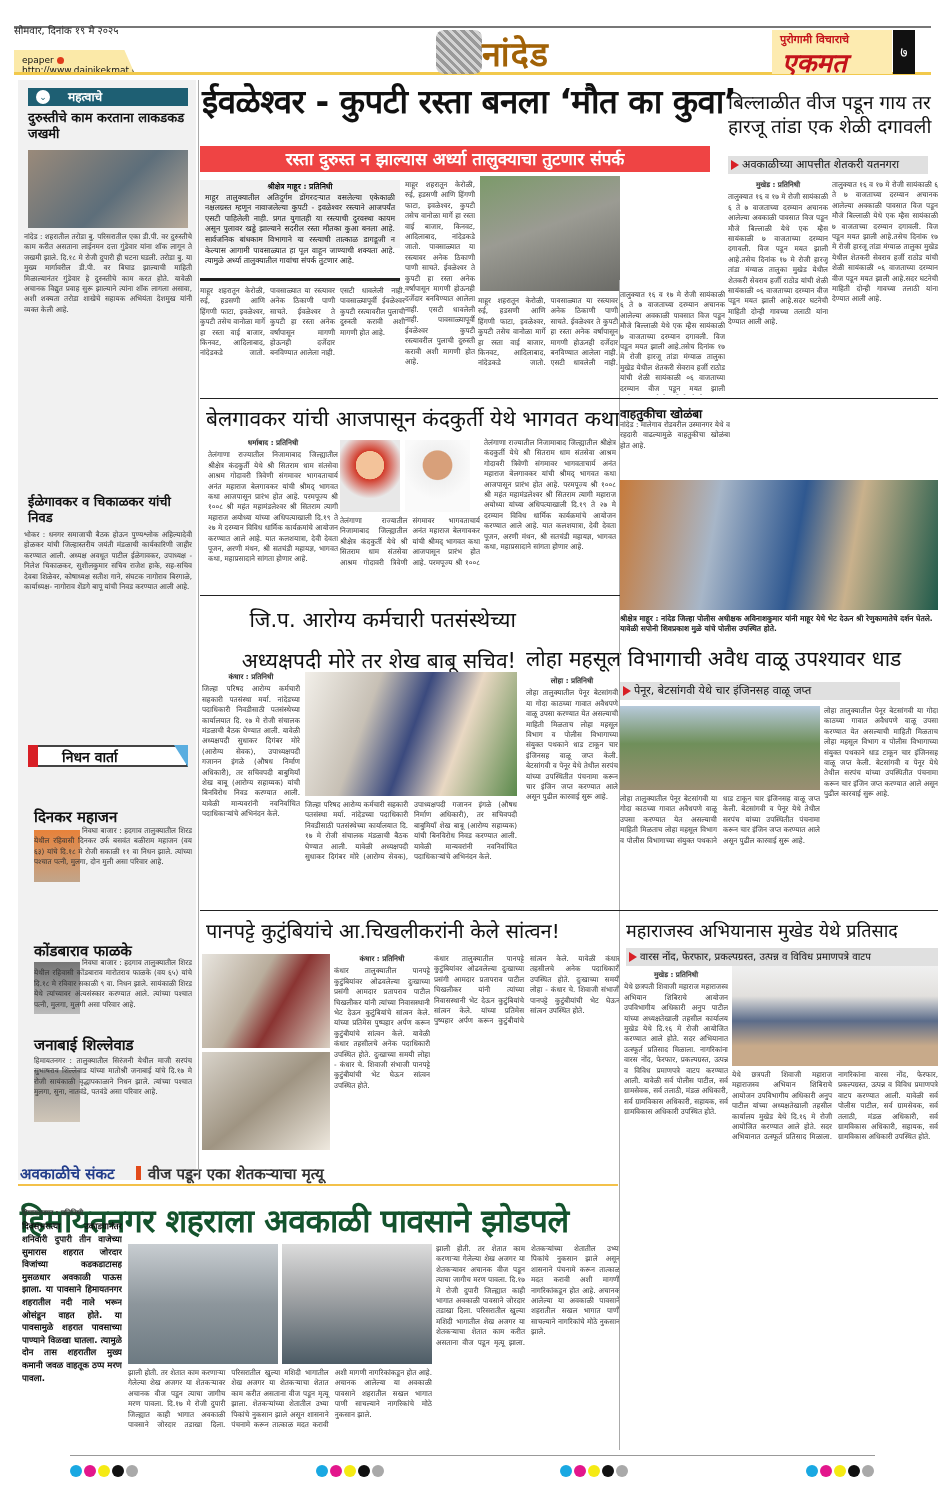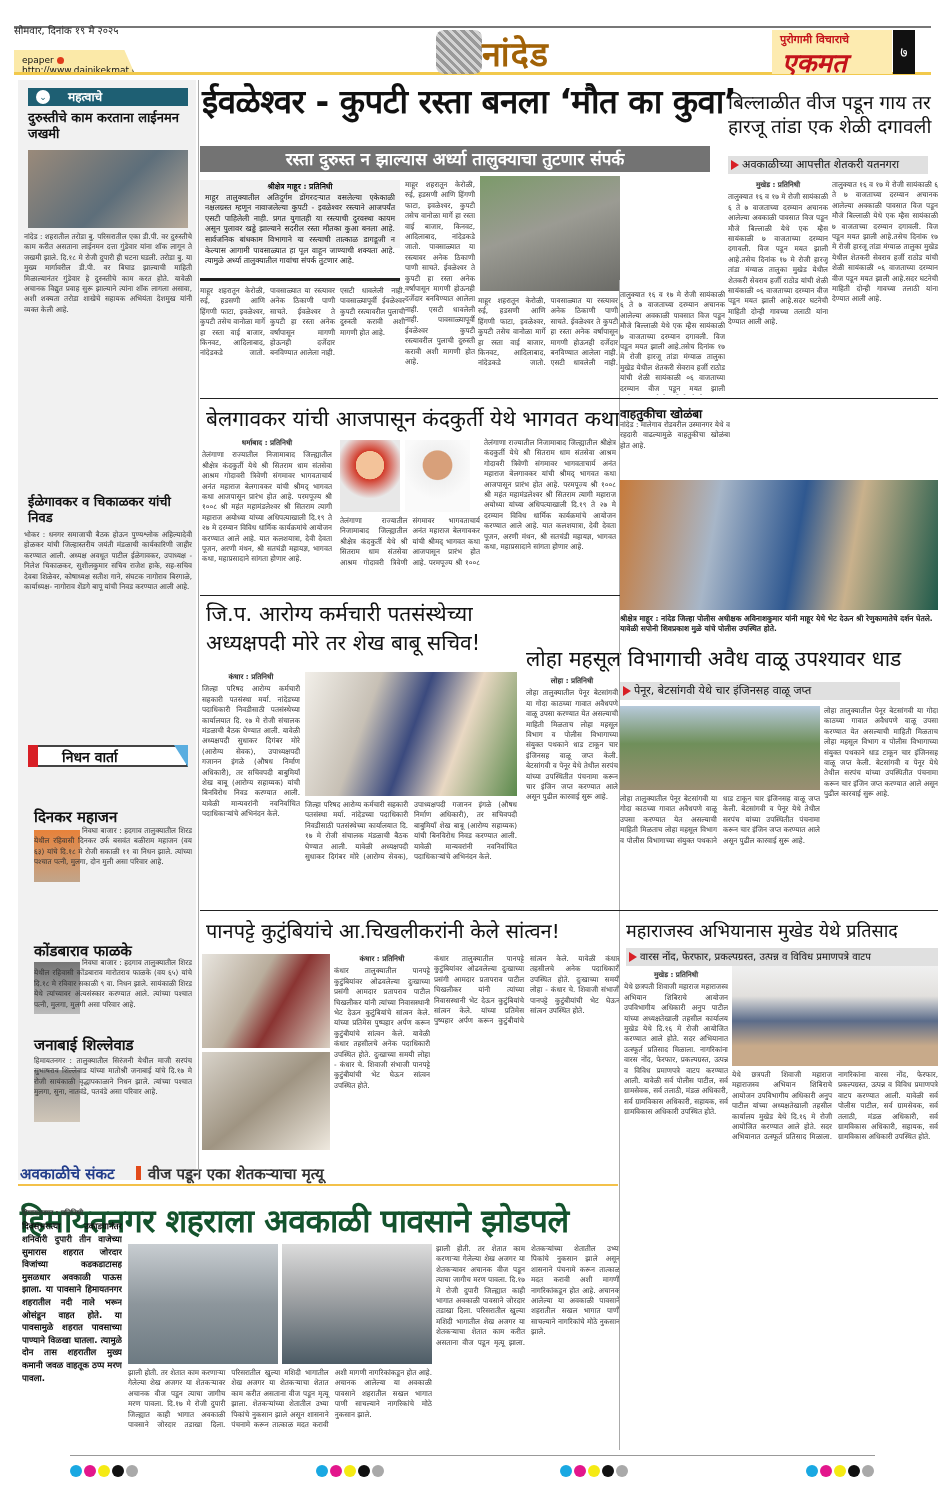--- a/index.html
+++ b/index.html
@@ -25,21 +25,21 @@
   .txt{font-size:7.2px;line-height:10.4px;color:#333;text-align:justify;overflow:hidden}
   .txt p{margin-bottom:2px}
   .obit-band{left:28px;top:745px;width:160px;height:22px;background:#fff;border:2px solid #444}
   .obit-band .red{position:absolute;left:-2px;top:-2px;width:10px;height:22px;background:#d81f26}
   .obit-band .blue{position:absolute;right:-2px;top:-2px;width:14px;height:22px;background:#5aaee0;clip-path:polygon(100% 0,0 0,100% 100%)}
   .obit-title{left:62px;top:747px;font-size:14px;font-weight:bold}
   .obit-name{font-size:15px;font-weight:bold}
   
   .h1{font-size:32px;font-weight:bold;line-height:36px;letter-spacing:-0.5px;white-space:nowrap}
   .h2{font-size:22px;font-weight:normal;line-height:26px;white-space:nowrap}
-  .band-blue{left:200px;top:146px;width:510px;height:26px;background:#737373;color:#fff;font-size:17px;font-weight:bold;line-height:26px;text-align:center;white-space:nowrap}
+  .band-blue{left:200px;top:146px;width:510px;height:26px;background:#ef4444;color:#fff;font-size:17px;font-weight:bold;line-height:26px;text-align:center;white-space:nowrap}
   .sub-grey{background:#e0e0e0;font-size:11px;height:18px;line-height:18px;padding-left:14px;position:absolute;white-space:nowrap}
   .sub-grey::before{content:"";position:absolute;left:3px;top:4px;border-left:8px solid #d81f26;border-top:5px solid transparent;border-bottom:5px solid transparent}
   .intro-box{left:200px;top:180px;width:200px;height:68px;background:#f1f1f1;font-size:7.6px;line-height:10.6px;padding:2px 5px;text-align:justify}
   .rule{background:#222}
   .grey-rule{background:#aaa}
   .caption{font-size:7.5px;line-height:10px;font-weight:bold;color:#222}
   .red-hl{left:20px;top:1198px;font-size:32px;font-weight:bold;color:#14532d;white-space:nowrap;letter-spacing:-0.5px}
   .cat-tag{left:20px;top:1163px;font-size:15px;font-weight:bold;color:#223d8b}
   .cat-bar{left:136px;top:1166px;width:5px;height:14px;background:#e24a1a}
   .cat-sub{left:148px;top:1163px;font-size:15px;font-weight:bold;color:#333}
@@ -60,21 +60,21 @@
 <div class="abs city-logo"></div>
 <div class="abs city-name">नांदेड</div>
 <div class="abs brand-box"></div>
 <div class="abs brand-tag">पुरोगामी विचाराचे</div>
 <div class="abs brand-name">एकमत</div>
 <div class="abs page-no">७</div>
 
 <div class="abs lcol"></div>
 <div class="abs imp-head">महत्वाचे</div>
 <div class="abs imp-ico">⌄</div>
-<div class="abs h-small" style="left:28px;top:110px;width:165px;">दुरुस्तीचे काम करताना लाईनमन जखमी</div>
+<div class="abs h-small" style="left:28px;top:110px;width:165px;">दुरुस्तीचे काम करताना लाकडकड जखमी</div>
 <div class="abs photo" style="left:28px;top:150px;width:160px;height:78px;"></div>
 <div class="abs txt" style="left:24px;top:232px;width:168px;height:258px;">नांदेड : शहरातील तरोडा बु. परिसरातील एका डी.पी. वर दुरुस्तीचे काम करीत असताना लाईनमन दत्ता गुंडेवार यांना शॉक लागून ते जखमी झाले. दि.१८ मे रोजी दुपारी ही घटना घडली. तरोडा बु. या मुख्य मार्गावरील डी.पी. वर बिघाड झाल्याची माहिती मिळाल्यानंतर गुंडेवार हे दुरुस्तीचे काम करत होते. यावेळी अचानक विद्युत प्रवाह सुरू झाल्याने त्यांना शॉक लागला असावा, अशी शक्यता तरोडा शाखेचे सहायक अभियंता देशमुख यांनी व्यक्त केली आहे.</div>
 <div class="abs h-small" style="left:28px;top:494px;width:165px;">ईळेगावकर व चिकाळकर यांची निवड</div>
 <div class="abs txt" style="left:24px;top:530px;width:168px;height:210px;">भोकर : धनगर समाजाची बैठक होऊन पुण्यश्लोक अहिल्यादेवी होळकर यांची जिल्हास्तरीय जयंती मंडळाची कार्यकारिणी जाहीर करण्यात आली. अध्यक्ष अवधूत पाटील ईळेगावकर, उपाध्यक्ष - निलेश चिकाळकर, सुशीलकुमार सचिव राजेश हाके, सह-सचिव देवबा शिळेवर, कोषाध्यक्ष सतीश गाने, संघटक नागोराव बिरगाळे, कार्याध्यक्ष- नागोराव शेंडगे बापू यांची निवड करण्यात आली आहे.</div>
 
 <div class="abs obit-band">
     <span class="red"></span>
     <span class="blue"></span>
   </div>
 <div class="abs obit-title">निधन वार्ता</div>
@@ -109,34 +109,34 @@
   <p style="text-align:center;font-weight:bold">मुखेड : प्रतिनिधी</p>
   <p>तालुक्यात १६ व १७ मे रोजी सायंकाळी ६ ते ७ वाजताच्या दरम्यान अचानक आलेल्या अवकाळी पावसात विज पडून मौजे बिल्लाळी येथे एक म्हैस सायंकाळी ७ वाजताच्या दरम्यान दगावली. विज पडून मयत झाली आहे.तसेच दिनांक १७ मे रोजी हारजू तांडा मंग्याळ तालुका मुखेड येथील शेतकरी सेवराव हर्जी राठोड यांची शेळी सायंकाळी ०६ वाजताच्या दरम्यान वीज पडून मयत झाली आहे.सदर घटनेची माहिती दोन्ही गावच्या तलाठी यांना देण्यात आली आहे.</p>
 </div>
 <div class="abs txt" style="left:832px;top:180px;width:106px;height:210px;">तालुक्यात १६ व १७ मे रोजी सायंकाळी ६ ते ७ वाजताच्या दरम्यान अचानक आलेल्या अवकाळी पावसात विज पडून मौजे बिल्लाळी येथे एक म्हैस सायंकाळी ७ वाजताच्या दरम्यान दगावली. विज पडून मयत झाली आहे.तसेच दिनांक १७ मे रोजी हारजू तांडा मंग्याळ तालुका मुखेड येथील शेतकरी सेवराव हर्जी राठोड यांची शेळी सायंकाळी ०६ वाजताच्या दरम्यान वीज पडून मयत झाली आहे.सदर घटनेची माहिती दोन्ही गावच्या तलाठी यांना देण्यात आली आहे.</div>
 <div class="abs txt" style="left:620px;top:290px;width:105px;height:105px;">तालुक्यात १६ व १७ मे रोजी सायंकाळी ६ ते ७ वाजताच्या दरम्यान अचानक आलेल्या अवकाळी पावसात विज पडून मौजे बिल्लाळी येथे एक म्हैस सायंकाळी ७ वाजताच्या दरम्यान दगावली. विज पडून मयत झाली आहे.तसेच दिनांक १७ मे रोजी हारजू तांडा मंग्याळ तालुका मुखेड येथील शेतकरी सेवराव हर्जी राठोड यांची शेळी सायंकाळी ०६ वाजताच्या दरम्यान वीज पडून मयत झाली आहे.सदर घटनेची माहिती दोन्ही गावच्या तलाठी यांना देण्यात आली आहे.</div>
 
 <div class="abs" style="left:620px;top:405px;font-size:12px;font-weight:bold;">वाहतुकीचा खोळंबा</div>
 <div class="abs txt" style="left:620px;top:420px;width:110px;height:52px;">नांदेड : मालेगाव रोडवरील उस्मानगर येथे व रहदारी वाढल्यामुळे वाहतुकीचा खोळंबा होत आहे.</div>
 
 <div class="abs h2" style="left:206px;top:406px;font-size:21px;">बेलगावकर यांची आजपासून कंदकुर्ती येथे भागवत कथा</div>
-<div class="abs txt" style="left:202px;top:438px;width:130px;height:132px;">
+<div class="abs txt" style="left:208px;top:438px;width:130px;height:132px;">
   <p style="text-align:center;font-weight:bold">धर्माबाद : प्रतिनिधी</p>
   <p>तेलंगाणा राज्यातील निजामाबाद जिल्ह्यातील श्रीक्षेत्र कंदकुर्ती येथे श्री सितराम धाम संतसेवा आश्रम गोदावरी त्रिवेणी संगमावर भागवताचार्य अनंत महाराज बेलगावकर यांची श्रीमद् भागवत कथा आजपासून प्रारंभ होत आहे. परमपूज्य श्री १००८ श्री महंत महामंडलेश्वर श्री सितराम त्यागी महाराज अयोध्या यांच्या अधिपत्याखाली दि.१९ ते २७ मे दरम्यान विविध धार्मिक कार्यक्रमांचे आयोजन करण्यात आले आहे. यात कलशयात्रा, देवी देवता पूजन, अरणी मंथन, श्री सतचंडी महायज्ञ, भागवत कथा, महाप्रसादाने सांगता होणार आहे.</p>
 </div>
 <div class="abs photo" style="left:340px;top:440px;width:60px;height:72px;background:radial-gradient(circle at 50% 35%,#f3c39a 25%,#d23b2a 26%,#e8e8e8 60%);"></div>
 <div class="abs photo" style="left:405px;top:440px;width:65px;height:72px;background:radial-gradient(circle at 50% 35%,#d8a07a 25%,#f0f0f0 27%,#fafafa 60%);"></div>
 <div class="abs txt" style="left:340px;top:516px;width:140px;height:54px;column-count:2;column-gap:5px;">तेलंगाणा राज्यातील निजामाबाद जिल्ह्यातील श्रीक्षेत्र कंदकुर्ती येथे श्री सितराम धाम संतसेवा आश्रम गोदावरी त्रिवेणी संगमावर भागवताचार्य अनंत महाराज बेलगावकर यांची श्रीमद् भागवत कथा आजपासून प्रारंभ होत आहे. परमपूज्य श्री १००८ श्री महंत महामंडलेश्वर श्री सितराम त्यागी महाराज अयोध्या यांच्या अधिपत्याखाली दि.१९ ते २७ मे दरम्यान विविध धार्मिक कार्यक्रमांचे आयोजन करण्यात आले आहे. यात कलशयात्रा, देवी देवता पूजन, अरणी मंथन, श्री सतचंडी महायज्ञ, भागवत कथा, महाप्रसादाने सांगता होणार आहे.</div>
 <div class="abs txt" style="left:484px;top:438px;width:132px;height:132px;">तेलंगाणा राज्यातील निजामाबाद जिल्ह्यातील श्रीक्षेत्र कंदकुर्ती येथे श्री सितराम धाम संतसेवा आश्रम गोदावरी त्रिवेणी संगमावर भागवताचार्य अनंत महाराज बेलगावकर यांची श्रीमद् भागवत कथा आजपासून प्रारंभ होत आहे. परमपूज्य श्री १००८ श्री महंत महामंडलेश्वर श्री सितराम त्यागी महाराज अयोध्या यांच्या अधिपत्याखाली दि.१९ ते २७ मे दरम्यान विविध धार्मिक कार्यक्रमांचे आयोजन करण्यात आले आहे. यात कलशयात्रा, देवी देवता पूजन, अरणी मंथन, श्री सतचंडी महायज्ञ, भागवत कथा, महाप्रसादाने सांगता होणार आहे.</div>
 
 <div class="abs photo" style="left:620px;top:480px;width:318px;height:130px;background:linear-gradient(100deg,#c77a3a,#a7b6c8 30%,#2f5890 55%,#c9b18c 72%,#1f5a4a);"></div>
 <div class="abs caption" style="left:620px;top:614px;width:318px;">श्रीक्षेत्र माहूर : नांदेड जिल्हा पोलीस अधीक्षक अविनाशकुमार यांनी माहूर येथे भेट देऊन श्री रेणुकामातेचे दर्शन घेतले. यावेळी सपोनी शिवप्रकाश मुळे यांचे पोलीस उपस्थित होते.</div>
 
 <div class="abs h2" style="left:206px;top:600px;font-size:21px;">
-    <span style="display:block;width:310px;white-space:normal;line-height:29px;text-align:left">जि.प. आरोग्य कर्मचारी पतसंस्थेच्या अध्यक्षपदी मोरे तर शेख बाबू सचिव!</span>
+    <span style="display:block;width:310px;white-space:normal;line-height:41px;text-align:right">जि.प. आरोग्य कर्मचारी पतसंस्थेच्या अध्यक्षपदी मोरे तर शेख बाबू सचिव!</span>
   </div>
 <div class="abs txt" style="left:202px;top:672px;width:98px;height:232px;">
   <p style="text-align:center;font-weight:bold">कंधार : प्रतिनिधी</p>
   <p>जिल्हा परिषद आरोग्य कर्मचारी सहकारी पतसंस्था मर्या. नांदेडच्या पदाधिकारी निवडीसाठी पतसंस्थेच्या कार्यालयात दि. १७ मे रोजी संचालक मंडळाची बैठक घेण्यात आली. यावेळी अध्यक्षपदी सुधाकर दिगंबर मोरे (आरोग्य सेवक), उपाध्यक्षपदी गजानन इंगळे (औषध निर्माण अधिकारी), तर सचिवपदी बाबुमियाँ शेख बाबू (आरोग्य सहाय्यक) यांची बिनविरोध निवड करण्यात आली. यावेळी मान्यवरांनी नवनिर्वाचित पदाधिकाऱ्यांचे अभिनंदन केले.</p>
 </div>
 <div class="abs photo" style="left:305px;top:672px;width:212px;height:124px;background:linear-gradient(110deg,#f2efe9,#c7c0b5 30%,#3b4a7e 50%,#e9d8c3 70%,#5b8a4c);"></div>
 <div class="abs txt" style="left:305px;top:800px;width:212px;height:104px;column-count:2;column-gap:6px;">जिल्हा परिषद आरोग्य कर्मचारी सहकारी पतसंस्था मर्या. नांदेडच्या पदाधिकारी निवडीसाठी पतसंस्थेच्या कार्यालयात दि. १७ मे रोजी संचालक मंडळाची बैठक घेण्यात आली. यावेळी अध्यक्षपदी सुधाकर दिगंबर मोरे (आरोग्य सेवक), उपाध्यक्षपदी गजानन इंगळे (औषध निर्माण अधिकारी), तर सचिवपदी बाबुमियाँ शेख बाबू (आरोग्य सहाय्यक) यांची बिनविरोध निवड करण्यात आली. यावेळी मान्यवरांनी नवनिर्वाचित पदाधिकाऱ्यांचे अभिनंदन केले.</div>
 
 <div class="abs h2" style="left:526px;top:646px;font-size:21px;">लोहा महसूल विभागाची अवैध वाळू उपश्यावर धाड</div>
 <div class="sub-grey" style="left:620px;top:682px;width:280px;">पेनूर, बेटसांगवी येथे चार इंजिनसह वाळू जप्त</div>

